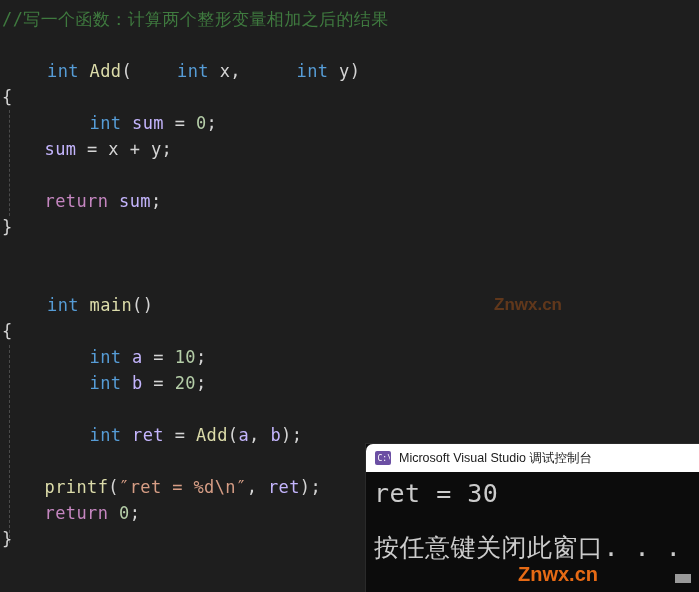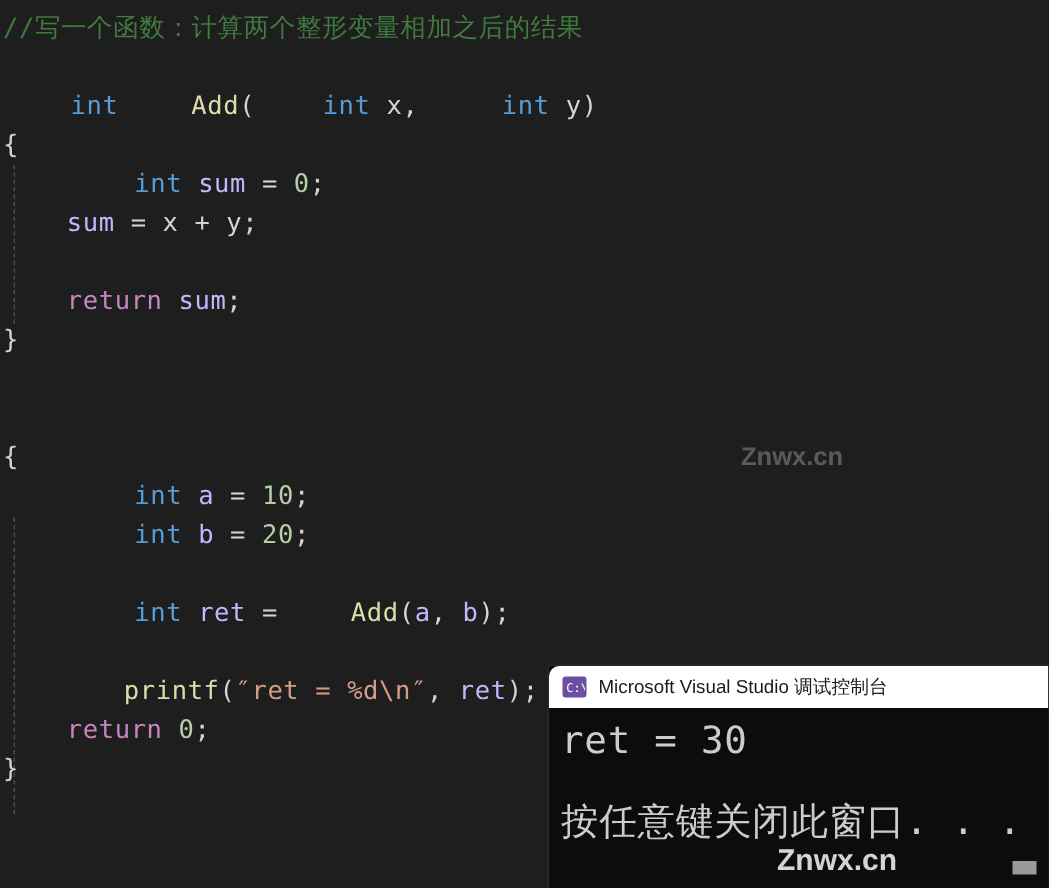--- a/index.html
+++ b/index.html
@@ -23,21 +23,21 @@
     font-size:17px;
     letter-spacing:.4px;
     color:#d4d4d4;
     position:relative;
     padding-left:2px;
   }
 
   
   .t-comment{color:#3f7a3f;}
   .t-kw     {color:#569cd6;margin-left:45px;}
-  .t-fn     {color:#dcdcaa;margin-left:38px;}
+  .t-fn     {color:#dcdcaa;}
   .t-var    {color:#c4b5fd;}
   .t-num    {color:#b5cea8;}
   .t-str    {color:#d69d85;}
   .t-ctl    {color:#c586c0;}
   .t-plain  {color:#d4d4d4;}
   .t-punc   {color:#d4d4d4;}
 
   
   .guide{
     position:absolute;
@@ -95,21 +95,21 @@
     right:8px;bottom:9px;
     width:16px;height:9px;
     background:#9a9a9a;
   }
 
   
   .wm{
     position:absolute;
     font-family:"Liberation Sans","DejaVu Sans",sans-serif;
     font-weight:bold;
-    color:#e5e5e5;
+    color:#f97316;
     pointer-events:none;
     white-space:nowrap;
   }
   .wm-a{left:494px;top:295px;font-size:17px;opacity:.30;}
   .wm-b{left:518px;top:563px;font-size:20px;opacity:.92;}
 </style>
 </head>
 <body>
 
 <div id="root">
@@ -124,20 +124,21 @@
         <div class="code-line">&nbsp;</div>
         <div class="code-line"><span class="t-kw">int</span><span class="t-plain"> </span><span class="t-fn">Add</span><span class="t-punc">(</span><span class="t-kw">int</span><span class="t-plain"> </span><span class="t-plain">x</span><span class="t-punc">, </span><span class="t-kw">int</span><span class="t-plain"> </span><span class="t-plain">y</span><span class="t-punc">)</span></div>
         <div class="code-line"><span class="t-punc">{</span></div>
         <div class="code-line"><span class="t-plain">    </span><span class="t-kw">int</span><span class="t-plain"> </span><span class="t-var">sum</span><span class="t-punc"> = </span><span class="t-num">0</span><span class="t-punc">;</span></div>
         <div class="code-line"><span class="t-plain">    </span><span class="t-var">sum</span><span class="t-punc"> = </span><span class="t-plain">x</span><span class="t-punc"> + </span><span class="t-plain">y</span><span class="t-punc">;</span></div>
         <div class="code-line">&nbsp;</div>
         <div class="code-line"><span class="t-plain">    </span><span class="t-ctl">return</span><span class="t-plain"> </span><span class="t-var">sum</span><span class="t-punc">;</span></div>
         <div class="code-line"><span class="t-punc">}</span></div>
         <div class="code-line">&nbsp;</div>
         <div class="code-line">&nbsp;</div>
+        <div class="code-line"><span class="t-kw">int</span><span class="t-plain"> </span><span class="t-fn">main</span><span class="t-punc">()</span></div>
         <div class="code-line"><span class="t-punc">{</span></div>
         <div class="code-line"><span class="t-plain">    </span><span class="t-kw">int</span><span class="t-plain"> </span><span class="t-var">a</span><span class="t-punc"> = </span><span class="t-num">10</span><span class="t-punc">;</span></div>
         <div class="code-line"><span class="t-plain">    </span><span class="t-kw">int</span><span class="t-plain"> </span><span class="t-var">b</span><span class="t-punc"> = </span><span class="t-num">20</span><span class="t-punc">;</span></div>
         <div class="code-line">&nbsp;</div>
         <div class="code-line"><span class="t-plain">    </span><span class="t-kw">int</span><span class="t-plain"> </span><span class="t-var">ret</span><span class="t-punc"> = </span><span class="t-fn">Add</span><span class="t-punc">(</span><span class="t-var">a</span><span class="t-punc">, </span><span class="t-var">b</span><span class="t-punc">);</span></div>
         <div class="code-line">&nbsp;</div>
         <div class="code-line"><span class="t-plain">    </span><span class="t-fn">printf</span><span class="t-punc">(</span><span class="t-str">″ret = %d\n″</span><span class="t-punc">, </span><span class="t-var">ret</span><span class="t-punc">);</span></div>
         <div class="code-line"><span class="t-plain">    </span><span class="t-ctl">return</span><span class="t-plain"> </span><span class="t-num">0</span><span class="t-punc">;</span></div>
         <div class="code-line"><span class="t-punc">}</span></div>
       </div>

